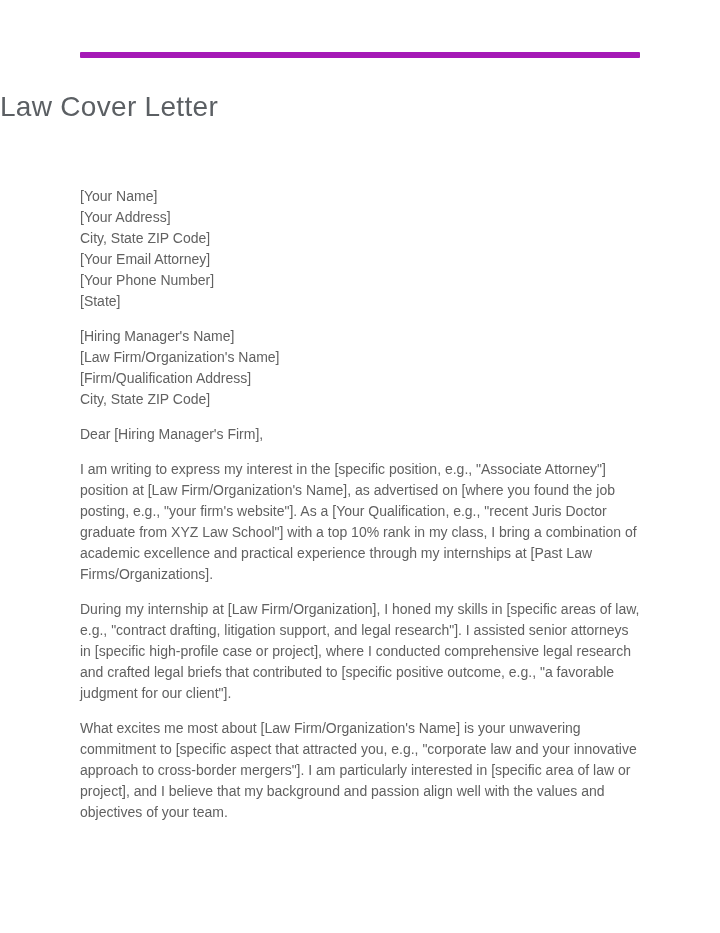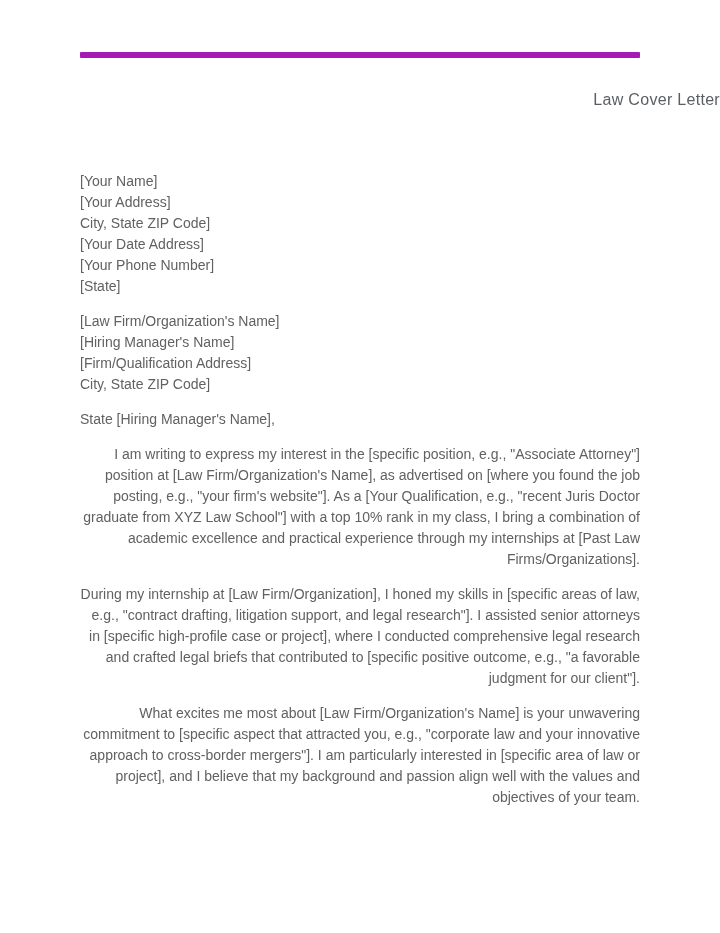--- a/index.html
+++ b/index.html
@@ -24,75 +24,74 @@
     margin: 16px auto;
   }
   .rule {
     width: 560px;
     height: 6px;
     margin: 52px auto 0 auto;
     border-radius: 1px;
   }
   .doc-title {
     margin: 32px 0 16px 0;
-    text-align: right;
-    font-size: 16px;
+    text-align: left;
+    font-size: 28px;
     font-weight: 400;
     line-height: 1.2;
     letter-spacing: 0.3px;
     color: #5b5f63;
   }
   .letter-body {
     margin-top: 62px;
     font-size: 14px;
     line-height: 21px;
     color: #616161;
   }
   .block {
     margin: 0 0 14px 0;
   }
   .line {
     line-height: 21px;
   }
   .letter-body p {
     margin: 0 0 14px 0;
-    text-align: right;
   }
   .para-last {
     margin-bottom: 0;
   }
 </style>
 </head>
 <body>
 
 <div class="page">
 
   <div class="rule" style="background: rgb(165, 25, 182);"></div>
 
   <h1 class="doc-title" style="color: rgb(91, 95, 99);">Law Cover Letter</h1>
 
   <div class="content letter-body" style="color: rgb(97, 97, 97);">
 
     <div class="block">
       <div class="line">[Your Name]</div>
       <div class="line">[Your Address]</div>
       <div class="line">City, State ZIP Code]</div>
-      <div class="line">[Your Date Address]</div>
+      <div class="line">[Your Email Attorney]</div>
       <div class="line">[Your Phone Number]</div>
       <div class="line">[State]</div>
     </div>
 
     <div class="block">
+      <div class="line">[Hiring Manager's Name]</div>
       <div class="line">[Law Firm/Organization's Name]</div>
-      <div class="line">[Hiring Manager's Name]</div>
       <div class="line">[Firm/Qualification Address]</div>
       <div class="line">City, State ZIP Code]</div>
     </div>
 
-    <div class="block">State [Hiring Manager's Name],</div>
+    <div class="block">Dear [Hiring Manager's Firm],</div>
 
     <p>I am writing to express my interest in the [specific position, e.g., "Associate Attorney"] position at [Law Firm/Organization's Name], as advertised on [where you found the job posting, e.g., "your firm's website"]. As a [Your Qualification, e.g., "recent Juris Doctor graduate from XYZ Law School"] with a top 10% rank in my class, I bring a combination of academic excellence and practical experience through my internships at [Past Law Firms/Organizations].</p>
     <p>During my internship at [Law Firm/Organization], I honed my skills in [specific areas of law, e.g., "contract drafting, litigation support, and legal research"]. I assisted senior attorneys in [specific high-profile case or project], where I conducted comprehensive legal research and crafted legal briefs that contributed to [specific positive outcome, e.g., "a favorable judgment for our client"].</p>
     <p>What excites me most about [Law Firm/Organization's Name] is your unwavering commitment to [specific aspect that attracted you, e.g., "corporate law and your innovative approach to cross-border mergers"]. I am particularly interested in [specific area of law or project], and I believe that my background and passion align well with the values and objectives of your team.</p>
 
   </div>
 
 </div>
 
 </body></html>

